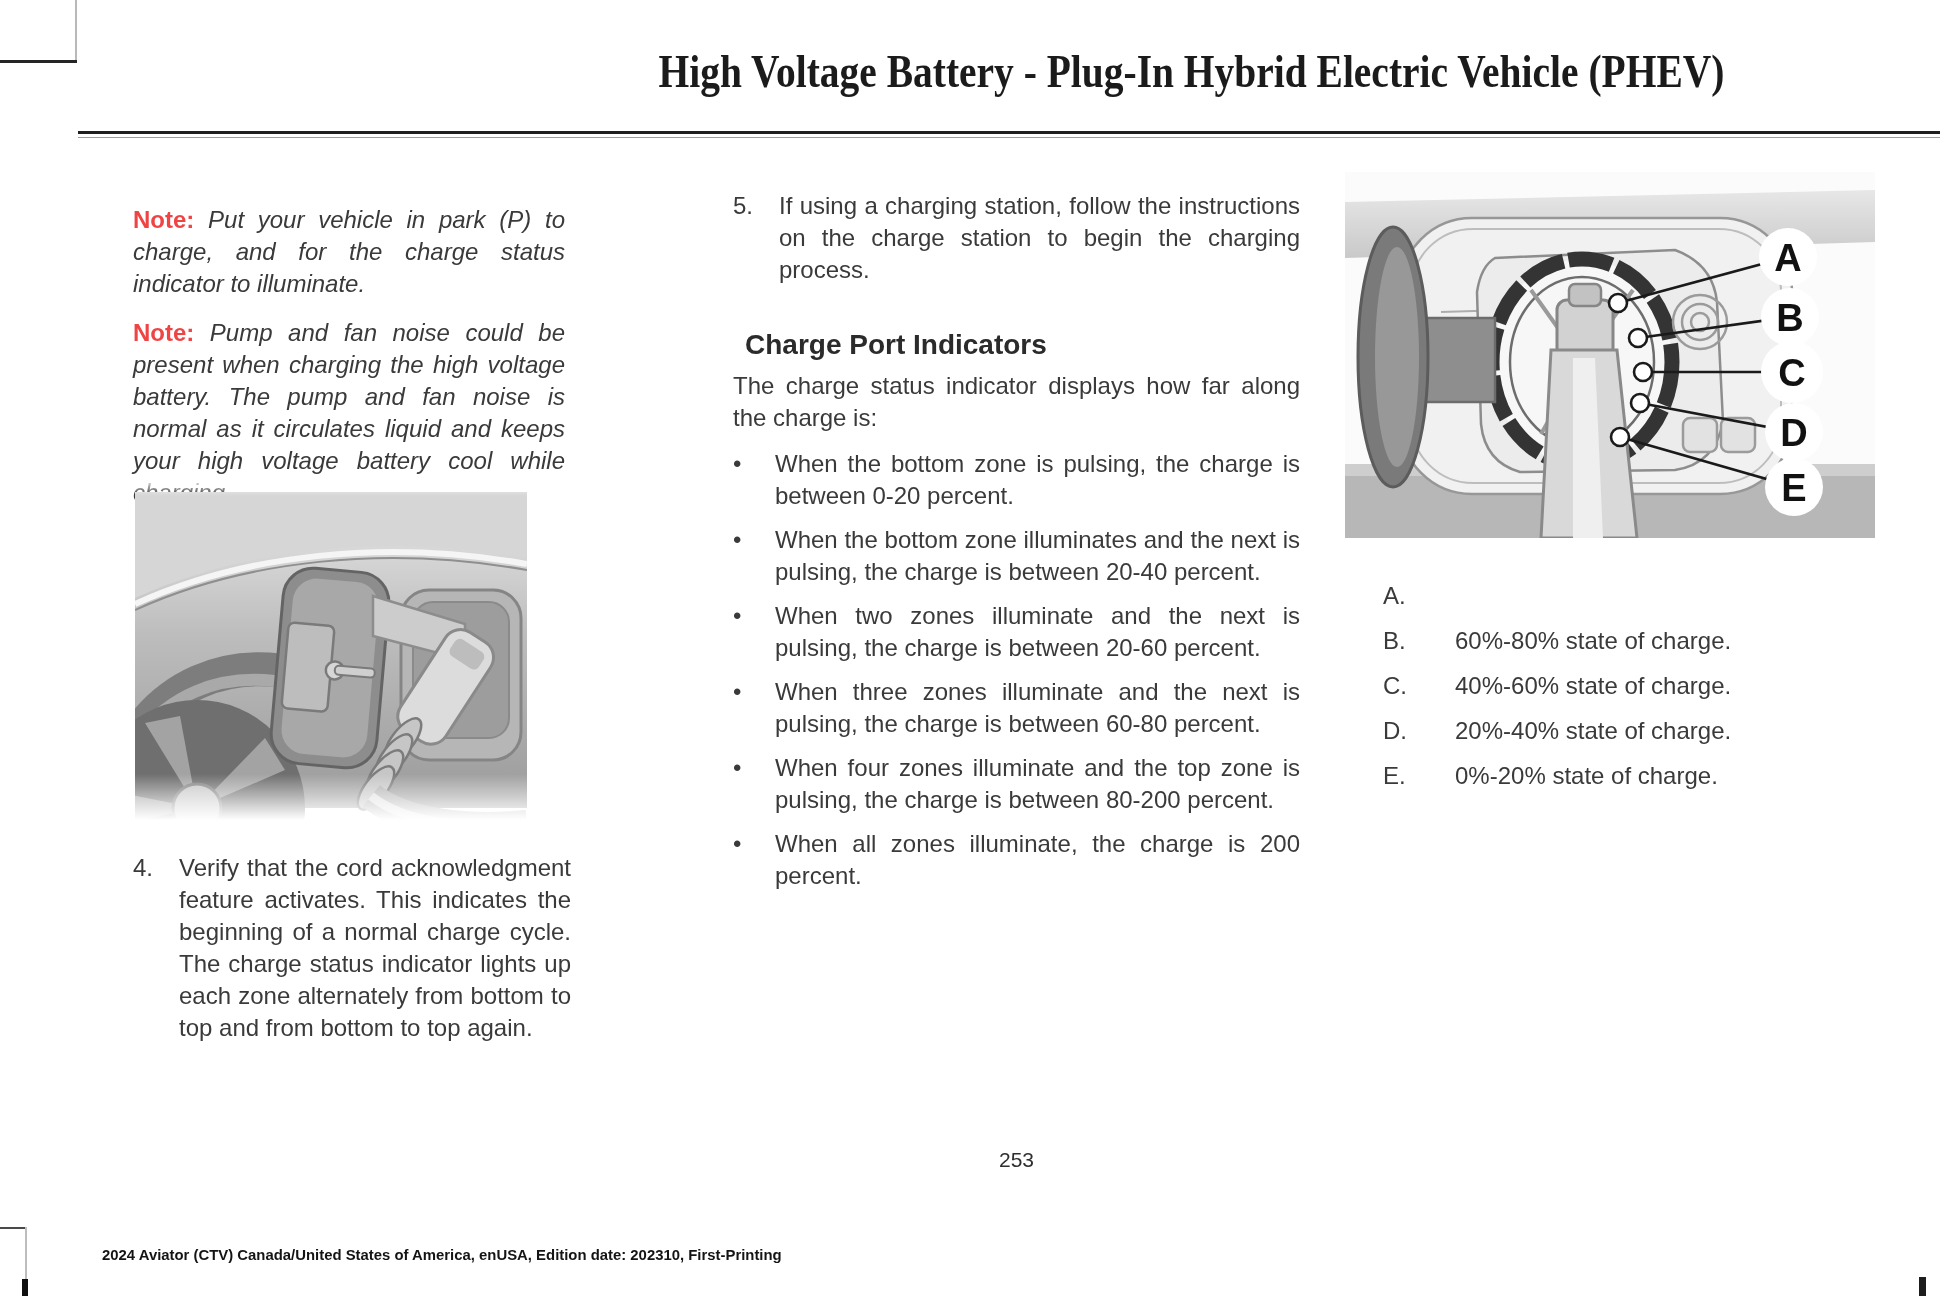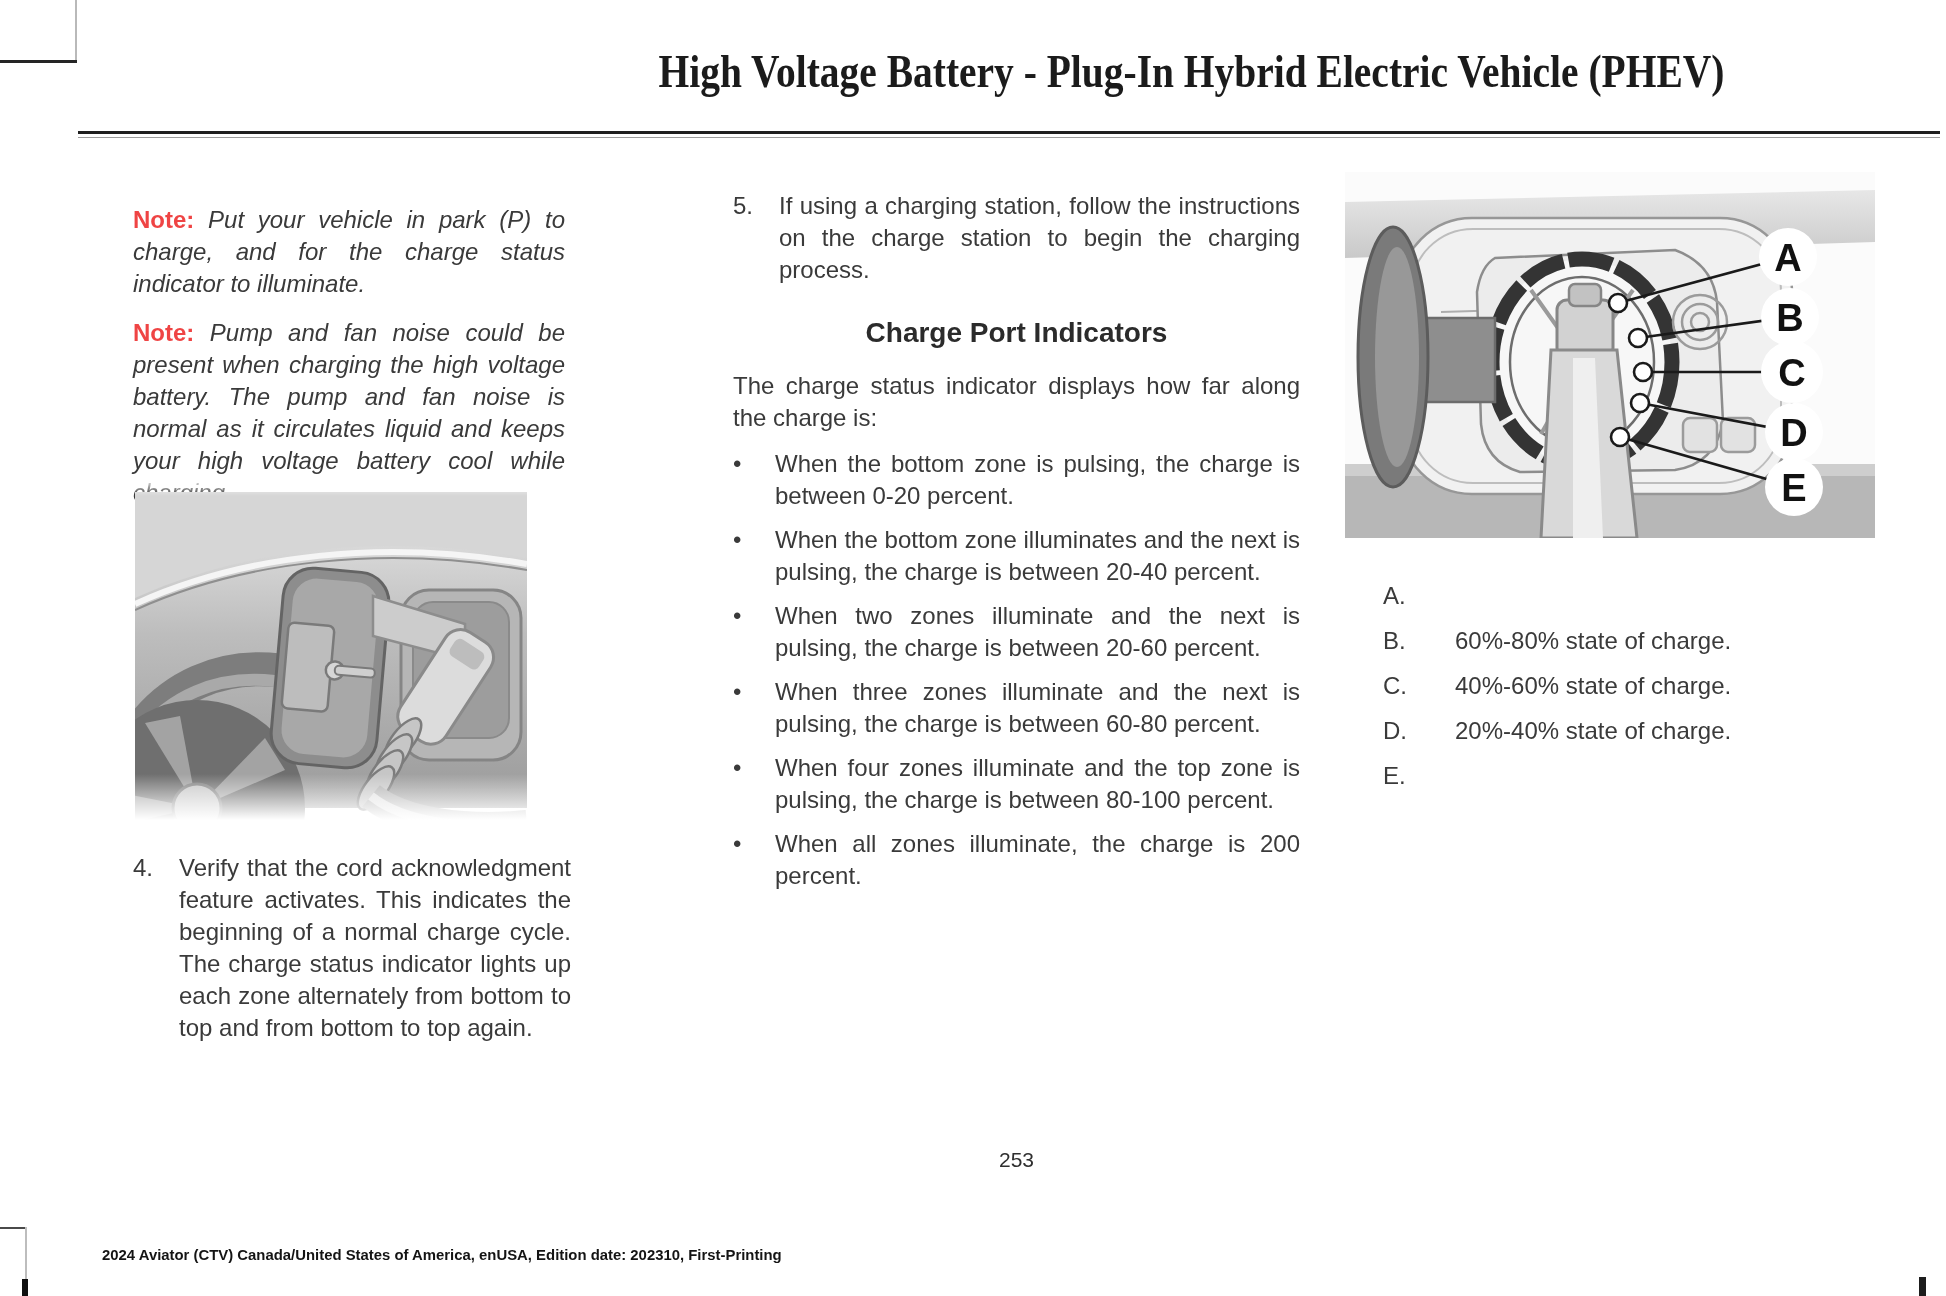--- a/index.html
+++ b/index.html
@@ -148,21 +148,21 @@
   <div class="num-item item4">
     <span class="num">4.</span>
     <span class="txt body-text">Verify that the cord acknowledgment feature activates.  This indicates the beginning of a normal charge cycle.  The charge status indicator lights up each zone alternately from bottom to top and from bottom to top again.</span>
   </div>
 
   <div class="num-item item5">
     <span class="num">5.</span>
     <span class="txt body-text">If using a charging station, follow the instructions on the charge station to begin the charging process.</span>
   </div>
 
-  <h2 class="section-heading heading2" style="margin:0;text-align:center;">Charge Port Indicators</h2>
+  <h2 class="section-heading heading2" style="margin:12px;">Charge Port Indicators</h2>
 
   <p class="body-text intro" style="margin:0;">The charge status indicator displays how far along the charge is:</p>
 
   <div class="bullets">
     <div class="bullet-item">
       <span class="dot">•</span>
       <span class="txt body-text">When the bottom zone is pulsing, the charge is between 0-20 percent.</span>
     </div>
     <div class="bullet-item">
       <span class="dot">•</span>
@@ -171,21 +171,21 @@
     <div class="bullet-item">
       <span class="dot">•</span>
       <span class="txt body-text">When two zones illuminate and the next is pulsing, the charge is between 20-60 percent.</span>
     </div>
     <div class="bullet-item">
       <span class="dot">•</span>
       <span class="txt body-text">When three zones illuminate and the next is pulsing, the charge is between 60-80 percent.</span>
     </div>
     <div class="bullet-item">
       <span class="dot">•</span>
-      <span class="txt body-text">When four zones illuminate and the top zone is pulsing, the charge is between 80-100 percent.</span>
+      <span class="txt body-text">When four zones illuminate and the top zone is pulsing, the charge is between 80-200 percent.</span>
     </div>
     <div class="bullet-item">
       <span class="dot">•</span>
       <span class="txt body-text">When all zones illuminate, the charge is 200 percent.</span>
     </div>
   </div>
 
   <div class="figure2">
     <svg width="530" height="366" viewBox="0 0 530 366">
       <defs>
@@ -277,19 +277,20 @@
     <div class="legend-row">
       <span class="letter">C.</span>
       <span class="text">40%-60% state of charge.</span>
     </div>
     <div class="legend-row">
       <span class="letter">D.</span>
       <span class="text">20%-40% state of charge.</span>
     </div>
     <div class="legend-row">
       <span class="letter">E.</span>
+      <span class="text">0%-20% state of charge.</span>
     </div>
   </div>
 
   <div class="page-number">253</div>
   <div class="footer">2024 Aviator (CTV) Canada/United States of America, enUSA, Edition date: 202310, First-Printing</div>
 
 </div>
 
 </body></html>

